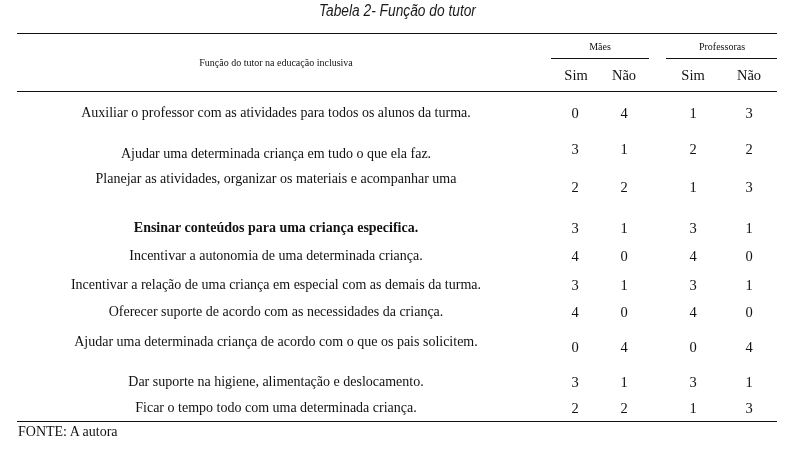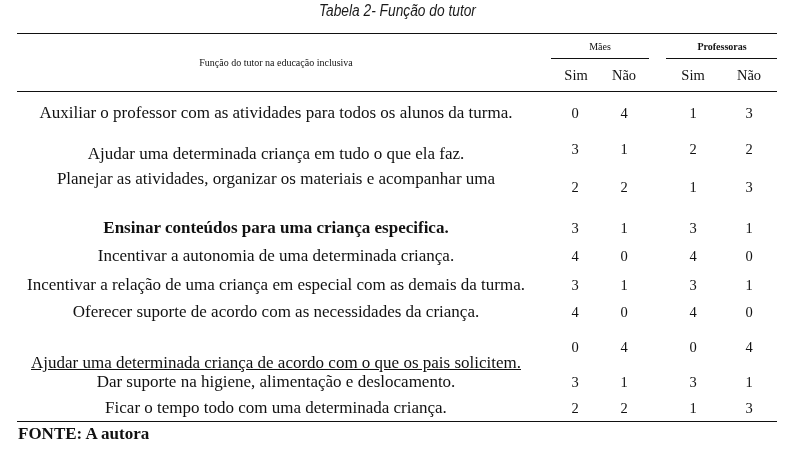--- a/index.html
+++ b/index.html
@@ -12,36 +12,36 @@
       position: absolute; left: 0; width: 794px; top: 2px;
       text-align: center;
       font-family: "Liberation Sans", "DejaVu Sans", sans-serif;
       font-style: italic; font-size: 16px;
       transform: scaleX(0.86); transform-origin: 400px 0;
       color: #1a1a1a;
     }
     .hline { position: absolute; height: 0; border-top: 1.6px solid #111; }
     .txt { position: absolute; font-size: 10px; white-space: nowrap; line-height: 17px; }
     .center { text-align: center; }
-    .desc { position: absolute; left: 17px; width: 518px; text-align: center; font-size: 17px; line-height: 16px; }
+    .desc { position: absolute; left: 17px; width: 518px; text-align: center; font-size: 14px; line-height: 16px; }
     .num { position: absolute; width: 30px; text-align: center; font-size: 14.5px; line-height: 17px; }
-    .fonte { position: absolute; left: 18px; top: 424px; font-size: 17px; font-weight: bold; }
+    .fonte { position: absolute; left: 18px; top: 424px; font-size: 14px; }
   </style>
 </head>
 <body>
 
 <div class="title">Tabela 2- Função do tutor</div>
 
 <div class="hline" style="left:17px; width:760px; top:33px;"></div>
 
 <div class="txt" style="left:17px; width:518px; top:54px; text-align:center;">Função do tutor na educação inclusiva</div>
 
 <div class="txt center" style="left:551px; width:98px; top:38px;">Mães</div>
 <div class="hline" style="left:551px; width:98px; top:58px; border-top-width:1.2px;"></div>
-<div class="txt center" style="left:666px; width:112px; top:38px;font-weight:bold;">Professoras</div>
+<div class="txt center" style="left:666px; width:112px; top:38px;">Professoras</div>
 <div class="hline" style="left:666px; width:111px; top:58px; border-top-width:1.2px;"></div>
 
 <div class="num" style="left:561px; top:67px;">Sim</div>
 <div class="num" style="left:609px; top:67px;">Não</div>
 <div class="num" style="left:678px; top:67px;">Sim</div>
 <div class="num" style="left:734px; top:67px;">Não</div>
 
 <div class="hline" style="left:17px; width:760px; top:91px;"></div>
 
 <div class="desc" style="top:105px;">Auxiliar o professor com as atividades para todos os alunos da turma.</div>
@@ -81,21 +81,21 @@
 <div class="num" style="left:609px; top:277px;">1</div>
 <div class="num" style="left:678px; top:277px;">3</div>
 <div class="num" style="left:734px; top:277px;">1</div>
 
 <div class="desc" style="top:304px;">Oferecer suporte de acordo com as necessidades da criança.</div>
 <div class="num" style="left:560px; top:304px;">4</div>
 <div class="num" style="left:609px; top:304px;">0</div>
 <div class="num" style="left:678px; top:304px;">4</div>
 <div class="num" style="left:734px; top:304px;">0</div>
 
-<div class="desc" style="top:355px;text-decoration:underline;">Ajudar uma determinada criança de acordo com o que os pais solicitem.</div>
+<div class="desc" style="top:334px;">Ajudar uma determinada criança de acordo com o que os pais solicitem.</div>
 <div class="num" style="left:560px; top:339px;">0</div>
 <div class="num" style="left:609px; top:339px;">4</div>
 <div class="num" style="left:678px; top:339px;">0</div>
 <div class="num" style="left:734px; top:339px;">4</div>
 
 <div class="desc" style="top:374px;">Dar suporte na higiene, alimentação e deslocamento.</div>
 <div class="num" style="left:560px; top:374px;">3</div>
 <div class="num" style="left:609px; top:374px;">1</div>
 <div class="num" style="left:678px; top:374px;">3</div>
 <div class="num" style="left:734px; top:374px;">1</div>

